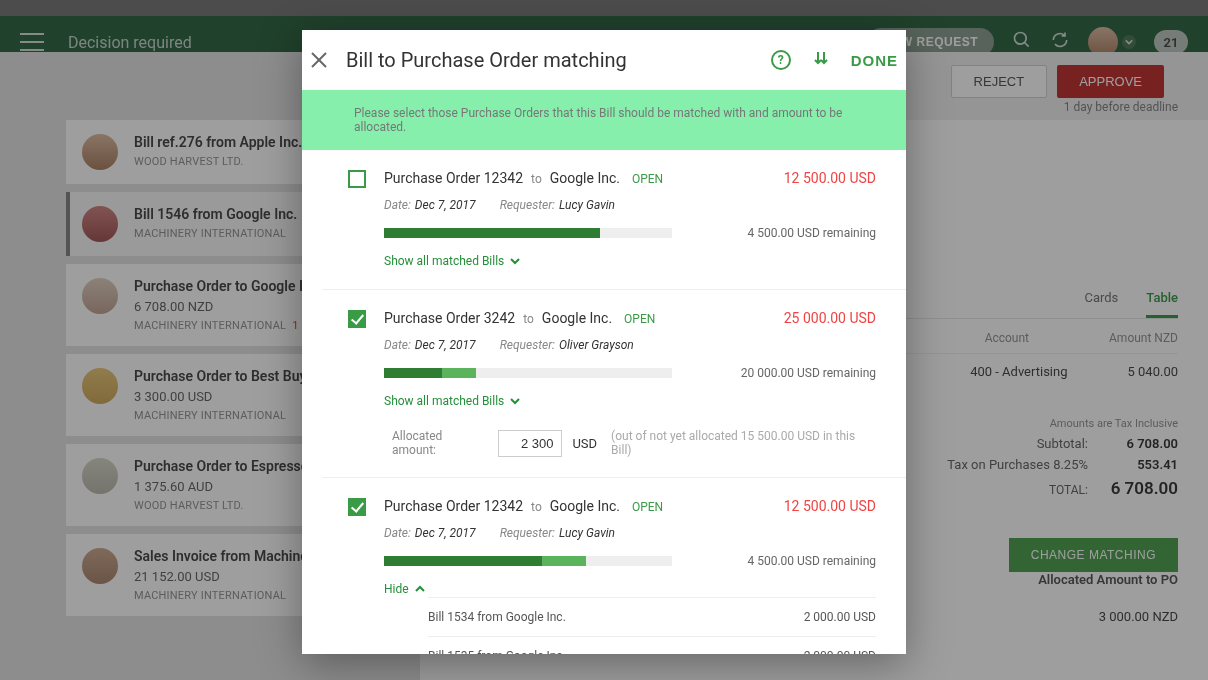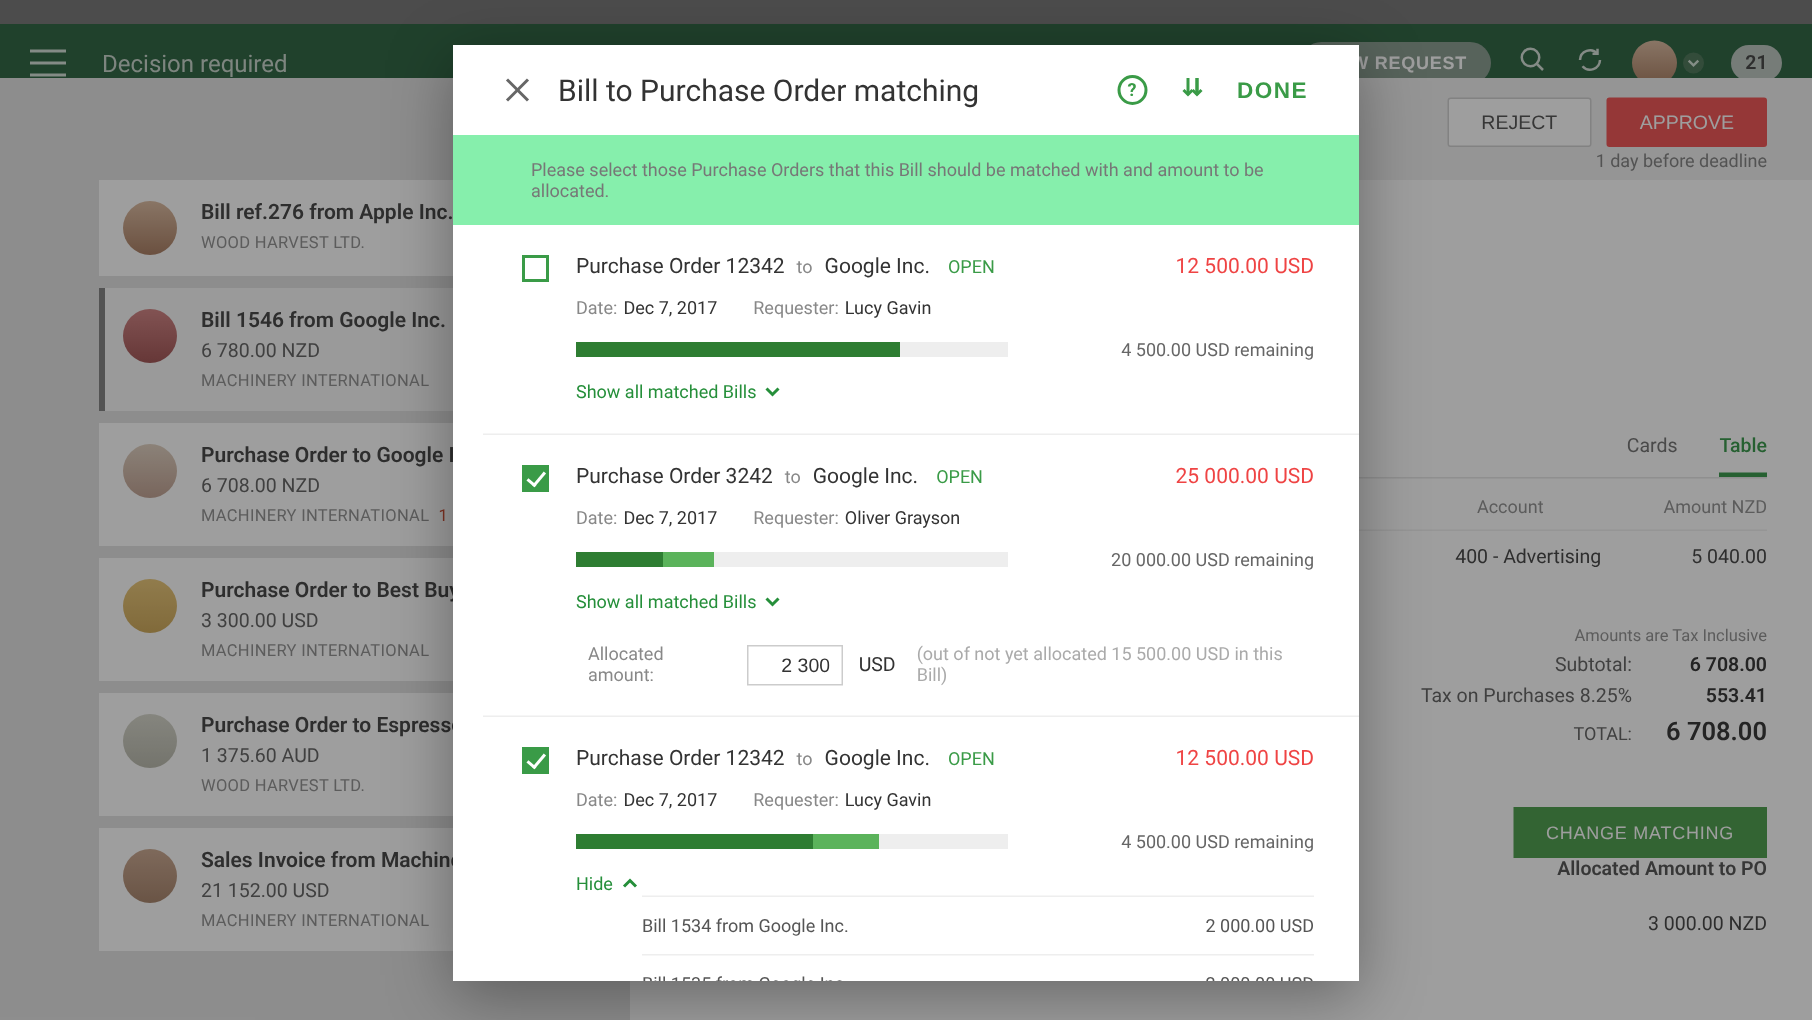--- a/index.html
+++ b/index.html
@@ -34,23 +34,23 @@
 .avatar5{background:linear-gradient(#d2d2c6,#b3b3a5);}
 .avatar6{background:linear-gradient(#c6a086,#a0795e);}
 .card-info{flex:1;min-width:0;}
 .card-title{font-size:14px;font-weight:600;color:#333;white-space:nowrap;overflow:hidden;text-overflow:ellipsis;}
 .card-amount{font-size:13px;color:#555;margin-top:5px;}
 .card-meta{font-size:11px;color:#888;margin-top:5px;letter-spacing:.2px;}
 .card-deadline{color:#c53b1f;font-size:11px;margin-left:6px;}
 
 
 .detail{flex:1;background:#fff;margin-top:68px;padding:20px 30px 0 30px;position:relative;}
-.action-row{position:absolute;top:-55px;right:30px;display:flex;gap:10px;align-items:flex-end;border-radius:10px;}
+.action-row{position:absolute;top:-55px;right:44px;display:flex;gap:10px;align-items:flex-end;border-radius:10px;}
 .btn-reject{border:1px solid #ccc;background:#fff;color:#444;padding:8px 22px;font-size:13px;border-radius:2px;cursor:pointer;}
-.btn-approve{border:none;background:#ef4444;color:#fff;padding:9px 22px;font-size:13px;border-radius:2px;cursor:pointer;}
+.btn-approve{border:none;background:#b91c1c;color:#fff;padding:9px 22px;font-size:13px;border-radius:2px;cursor:pointer;}
 .deadline-text{position:absolute;top:-20px;right:30px;font-size:12px;color:#777;}
 .tabs{display:flex;justify-content:flex-end;gap:28px;font-size:13px;color:#666;border-bottom:1px solid #e4e4e4;margin-top:150px;}
 .tab{padding-bottom:10px;cursor:pointer;}
 .tab.active{color:#258f3a;border-bottom:3px solid #258f3a;font-weight:500;}
 .table-head{display:flex;justify-content:flex-end;gap:80px;font-size:12px;color:#888;padding:12px 0 8px;}
 .table-row{display:flex;justify-content:flex-end;gap:60px;font-size:13px;color:#333;padding:10px 0;border-top:1px solid #eee;}
 .tax-note{text-align:right;font-size:11px;color:#888;margin-top:28px;}
 .summary-row{display:flex;justify-content:flex-end;gap:20px;font-size:13px;color:#555;margin-top:6px;align-items:baseline;}
 .summary-row .val{min-width:70px;text-align:right;font-weight:600;color:#222;}
 .summary-row.total .val{font-size:17px;}
@@ -58,21 +58,21 @@
 .change-match-btn{float:right;margin-top:40px;background:#3d963d;color:#fff;border:none;padding:10px 22px;font-size:12px;letter-spacing:.5px;cursor:pointer;}
 .alloc-header{clear:both;text-align:right;font-size:13px;color:#444;margin-top:68px;font-weight:600;}
 .alloc-val{text-align:right;font-size:13px;color:#333;margin-top:22px;}
 .under-po{text-align:left;font-size:13px;color:#666;margin-top:16px;padding-left:50px;}
 
 
 .overlay{position:absolute;inset:0;background:rgba(40,40,40,.45);}
 
 
 .modal{position:absolute;top:30px;left:302px;width:604px;background:#fff;box-shadow:0 10px 40px rgba(0,0,0,.35);display:flex;flex-direction:column;max-height:624px;}
-.modal-head{display:flex;align-items:center;padding:18px 34px;gap:18px;}
+.modal-head{display:flex;align-items:center;padding:18px 8px;gap:18px;}
 .close-x{width:18px;height:18px;cursor:pointer;}
 .close-x svg{width:18px;height:18px;stroke:#666;stroke-width:2;}
 .modal-title{font-size:20px;font-weight:400;color:#333;}
 .modal-head-actions{margin-left:auto;display:flex;align-items:center;gap:22px;}
 .help-icon{width:20px;height:20px;border:2px solid #3a9b47;border-radius:50%;display:flex;align-items:center;justify-content:center;color:#3a9b47;font-size:12px;font-weight:700;cursor:pointer;}
 .sort-icon svg{width:16px;height:16px;stroke:#3a9b47;stroke-width:2;fill:none;}
 .done-btn{color:#3a9b47;font-size:15px;font-weight:600;letter-spacing:1px;background:none;border:none;cursor:pointer;}
 .modal-sub{background:#86efac;padding:16px 52px;font-size:12px;color:#777;}
 .modal-body{overflow-y:auto;}
 
@@ -81,21 +81,21 @@
 .po-check{width:18px;height:18px;border:2px solid #3a9b47;flex-shrink:0;position:relative;cursor:pointer;}
 .po-check.checked{background:#3a9b47;}
 .po-check.checked::after{content:"";position:absolute;left:4px;top:0px;width:5px;height:10px;border:solid #fff;border-width:0 2px 2px 0;transform:rotate(40deg);}
 .po-main{flex:1;}
 .po-title-line{display:flex;align-items:baseline;gap:8px;font-size:14px;color:#333;}
 .po-name{font-weight:400;}
 .po-to{font-size:12px;color:#888;}
 .po-vendor{color:#333;}
 .po-status{color:#3a9b47;font-size:12px;margin-left:4px;}
 .po-amount{margin-left:auto;font-size:14px;color:#ef4444;}
-.po-meta-line{display:flex;gap:24px;font-size:12px;color:#888;margin-top:12px;}
+.po-meta-line{display:flex;gap:24px;font-size:12px;color:#888;margin-top:12px;font-style:italic;}
 .po-meta-line b{color:#333;font-weight:400;margin-left:4px;}
 .po-bar-row{display:flex;align-items:center;margin-top:14px;gap:14px;}
 .po-bar{flex:0 0 288px;height:10px;background:#eee;position:relative;}
 .po-bar-fill1{position:absolute;left:0;top:0;bottom:0;background:#2e7d32;}
 .po-bar-fill2{position:absolute;top:0;bottom:0;background:#5bb35b;}
 .po-remaining{margin-left:auto;font-size:12px;color:#666;}
 .po-show{margin-top:14px;font-size:12px;color:#258f3a;cursor:pointer;display:inline-flex;align-items:center;gap:6px;}
 .po-show svg{width:10px;height:10px;stroke:#258f3a;stroke-width:2;fill:none;}
 
 .alloc-row{margin-top:20px;padding-left:44px;display:flex;align-items:center;gap:10px;font-size:12px;color:#888;}
@@ -145,21 +145,20 @@
       <div class="card-avatar avatar1"></div>
       <div class="card-info">
         <div class="card-title">Bill ref.276 from Apple Inc.</div>
         <div class="card-meta">WOOD HARVEST LTD.</div>
       </div>
     </div>
     <div class="request-card selected">
       <div class="card-avatar avatar2"></div>
       <div class="card-info">
         <div class="card-title">Bill 1546 from Google Inc.</div>
-        <div class="card-amount">6 780.00 NZD</div>
         <div class="card-meta">MACHINERY INTERNATIONAL</div>
       </div>
     </div>
     <div class="request-card">
       <div class="card-avatar avatar3"></div>
       <div class="card-info">
         <div class="card-title">Purchase Order to Google Inc.</div>
         <div class="card-amount">6 708.00 NZD</div>
         <div class="card-meta"><span>MACHINERY INTERNATIONAL</span><span class="card-deadline">1 d</span></div>
       </div>

